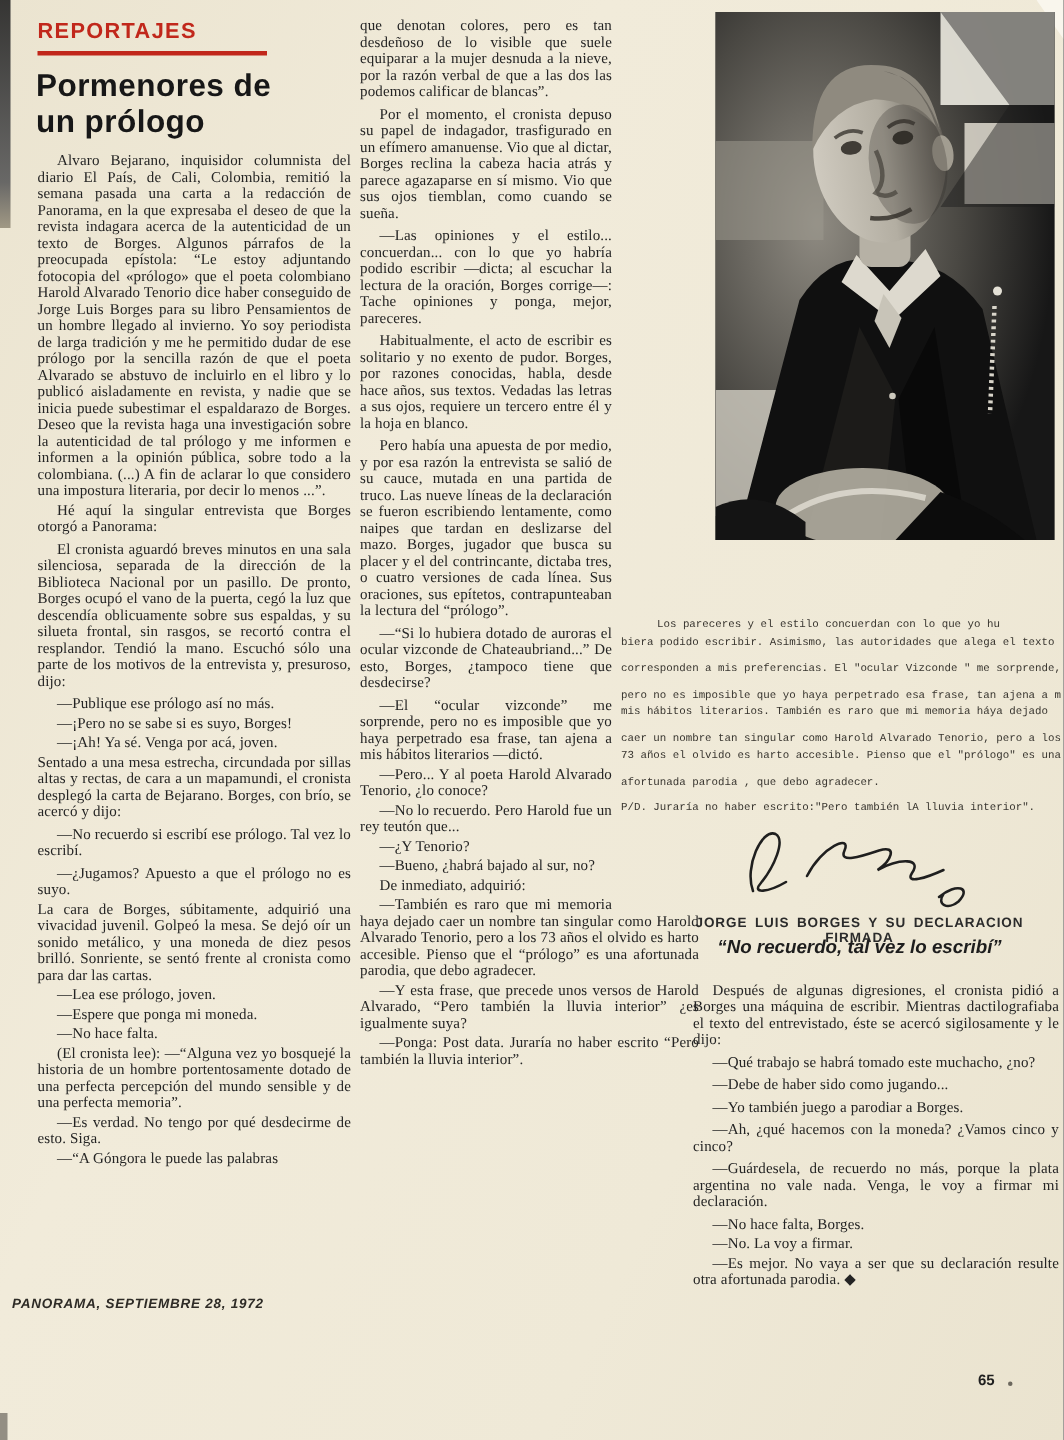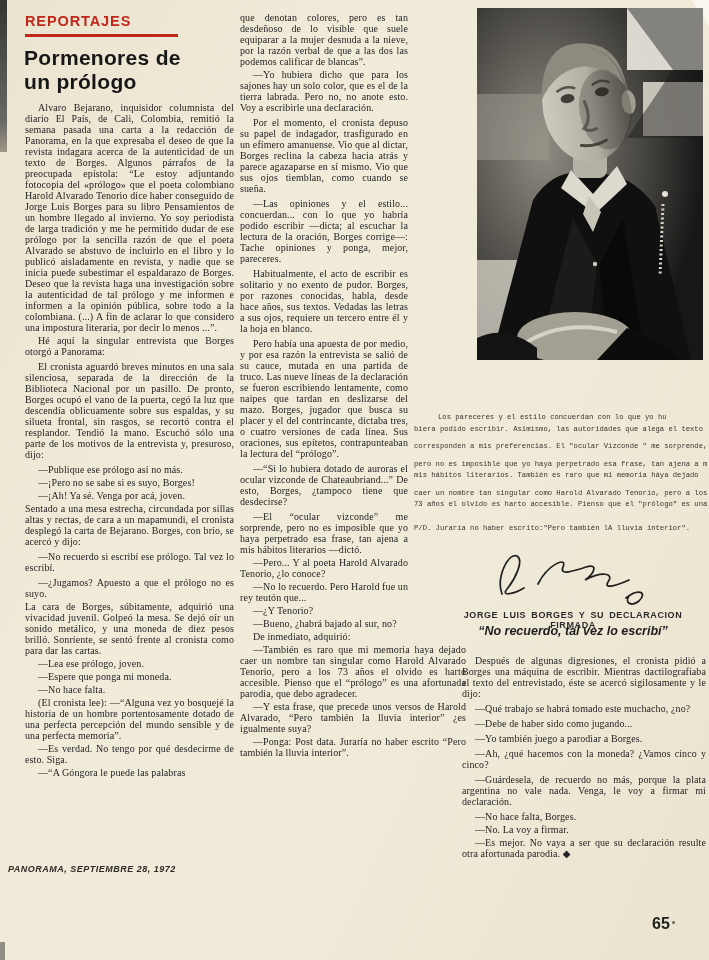--- a/index.html
+++ b/index.html
@@ -49,21 +49,21 @@
     font-family:"Liberation Sans","DejaVu Sans",sans-serif;font-weight:700;
     font-size:9px;letter-spacing:.6px;word-spacing:2px;color:#2b2b2b;}
   .decl-sub{position:absolute;left:440px;top:624px;width:266px;text-align:center;
     font-family:"Liberation Sans","DejaVu Sans",sans-serif;font-weight:700;font-style:italic;
     font-size:12.5px;color:#1d1d1d;}
 
   .footer-left{position:absolute;left:8px;top:864px;
     font-family:Liberation Sans, sans-serif;font-weight:700;font-style:italic;
     font-size:9px;letter-spacing:.5px;color:#2e2b26;}
   .page-number{position:absolute;left:652px;top:915px;
-    font-family:"Liberation Sans","DejaVu Sans",sans-serif;font-weight:700;font-size:16px;color:#1f1f1f;text-align:right;}
+    font-family:"Liberation Sans","DejaVu Sans",sans-serif;font-weight:700;font-size:10px;color:#1f1f1f;text-align:right;}
   .page-number-dot{position:absolute;left:672px;top:921px;width:3px;height:3px;background:#4c4941;border-radius:50%;opacity:.8;}
 </style>
 </head>
 <body>
 
 <div class="page">
 
   <div class="edge-strip"></div>
   <div class="edge-mark"></div>
   <div class="corner-curl"></div>
@@ -88,21 +88,20 @@
       <p>—Espere que ponga mi moneda.</p>
       <p>—No hace falta.</p>
       <p>(El cronista lee): —“Alguna vez yo bosquejé la historia de un hombre portentosamente dotado de una perfecta percepción del mundo sensible y de una perfecta memoria”.</p>
       <p>—Es verdad. No tengo por qué desdecirme de esto. Siga.</p>
       <p>—“A Góngora le puede las palabras</p>
     </div>
 
   <div class="col col2">
     <div class="wrap-spacer"></div>
   <p class="noind">que denotan colores, pero es tan desdeñoso de lo visible que suele equiparar a la mujer desnuda a la nieve, por la razón verbal de que a las dos las podemos calificar de blancas”.</p>
-      <p>—Yo hubiera dicho que para los sajones hay un solo color, que es el de la tierra labrada. Pero no, no anote esto. Voy a escribirle una declaración.</p>
       <p class="gap">Por el momento, el cronista depuso su papel de indagador, trasfigurado en un efímero amanuense. Vio que al dictar, Borges reclina la cabeza hacia atrás y parece agazaparse en sí mismo. Vio que sus ojos tiemblan, como cuando se sueña.</p>
       <p class="gap">—Las opiniones y el estilo... concuerdan... con lo que yo habría podido escribir —dicta; al escuchar la lectura de la oración, Borges corrige—: Tache opiniones y ponga, mejor, pareceres.</p>
       <p class="gap">Habitualmente, el acto de escribir es solitario y no exento de pudor. Borges, por razones conocidas, habla, desde hace años, sus textos. Vedadas las letras a sus ojos, requiere un tercero entre él y la hoja en blanco.</p>
       <p class="gap">Pero había una apuesta de por medio, y por esa razón la entrevista se salió de su cauce, mutada en una partida de truco. Las nueve líneas de la declaración se fueron escribiendo lentamente, como naipes que tardan en deslizarse del mazo. Borges, jugador que busca su placer y el del contrincante, dictaba tres, o cuatro versiones de cada línea. Sus oraciones, sus epítetos, contrapunteaban la lectura del “prólogo”.</p>
       <p class="gap">—“Si lo hubiera dotado de auroras el ocular vizconde de Chateaubriand...” De esto, Borges, ¿tampoco tiene que desdecirse?</p>
       <p class="gap">—El “ocular vizconde” me sorprende, pero no es imposible que yo haya perpetrado esa frase, tan ajena a mis hábitos literarios —dictó.</p>
       <p>—Pero... Y al poeta Harold Alvarado Tenorio, ¿lo conoce?</p>
       <p>—No lo recuerdo. Pero Harold fue un rey teutón que...</p>
       <p>—¿Y Tenorio?</p>
       <p>—Bueno, ¿habrá bajado al sur, no?</p>
@@ -172,20 +171,21 @@
       <p>biera podido escribir. Asimismo, las autoridades que alega el texto</p>
       <p class="tgap"></p>
       <p>corresponden a mis preferencias. El "ocular Vizconde " me sorprende,</p>
       <p class="tgap"></p>
       <p>pero no es imposible que yo haya perpetrado esa frase, tan ajena a m</p>
       <p>mis hábitos literarios. También es raro que mi memoria háya dejado</p>
       <p class="tgap"></p>
       <p>caer un nombre tan singular como Harold Alvarado Tenorio, pero a los</p>
       <p>73 años el olvido es harto accesible. Pienso que el "prólogo" es una</p>
       <p class="tgap"></p>
+      <p>afortunada parodia , que debo agradecer.</p>
       <p class="tgap"></p>
       <p>P/D. Juraría no haber escrito:"Pero también lA lluvia interior".</p>
     </div>
 
   <div class="signature">
     <svg width="170" height="70" viewBox="0 0 170 70">
       <g stroke="#1f1f1f" stroke-width="1.7" fill="none" stroke-linecap="round">
         <path d="M14 50 C8 34 20 8 29 12 C36 16 28 34 19 45 C13 52 24 51 36 44"></path>
         <path d="M50 40 C60 20 80 12 75 23 C71 32 86 27 98 23 C111 19 106 30 97 36 C112 28 127 28 120 38 C115 46 130 41 141 36"></path>
         <path d="M138 54 C150 44 160 48 151 57 C144 63 136 59 141 52"></path>

